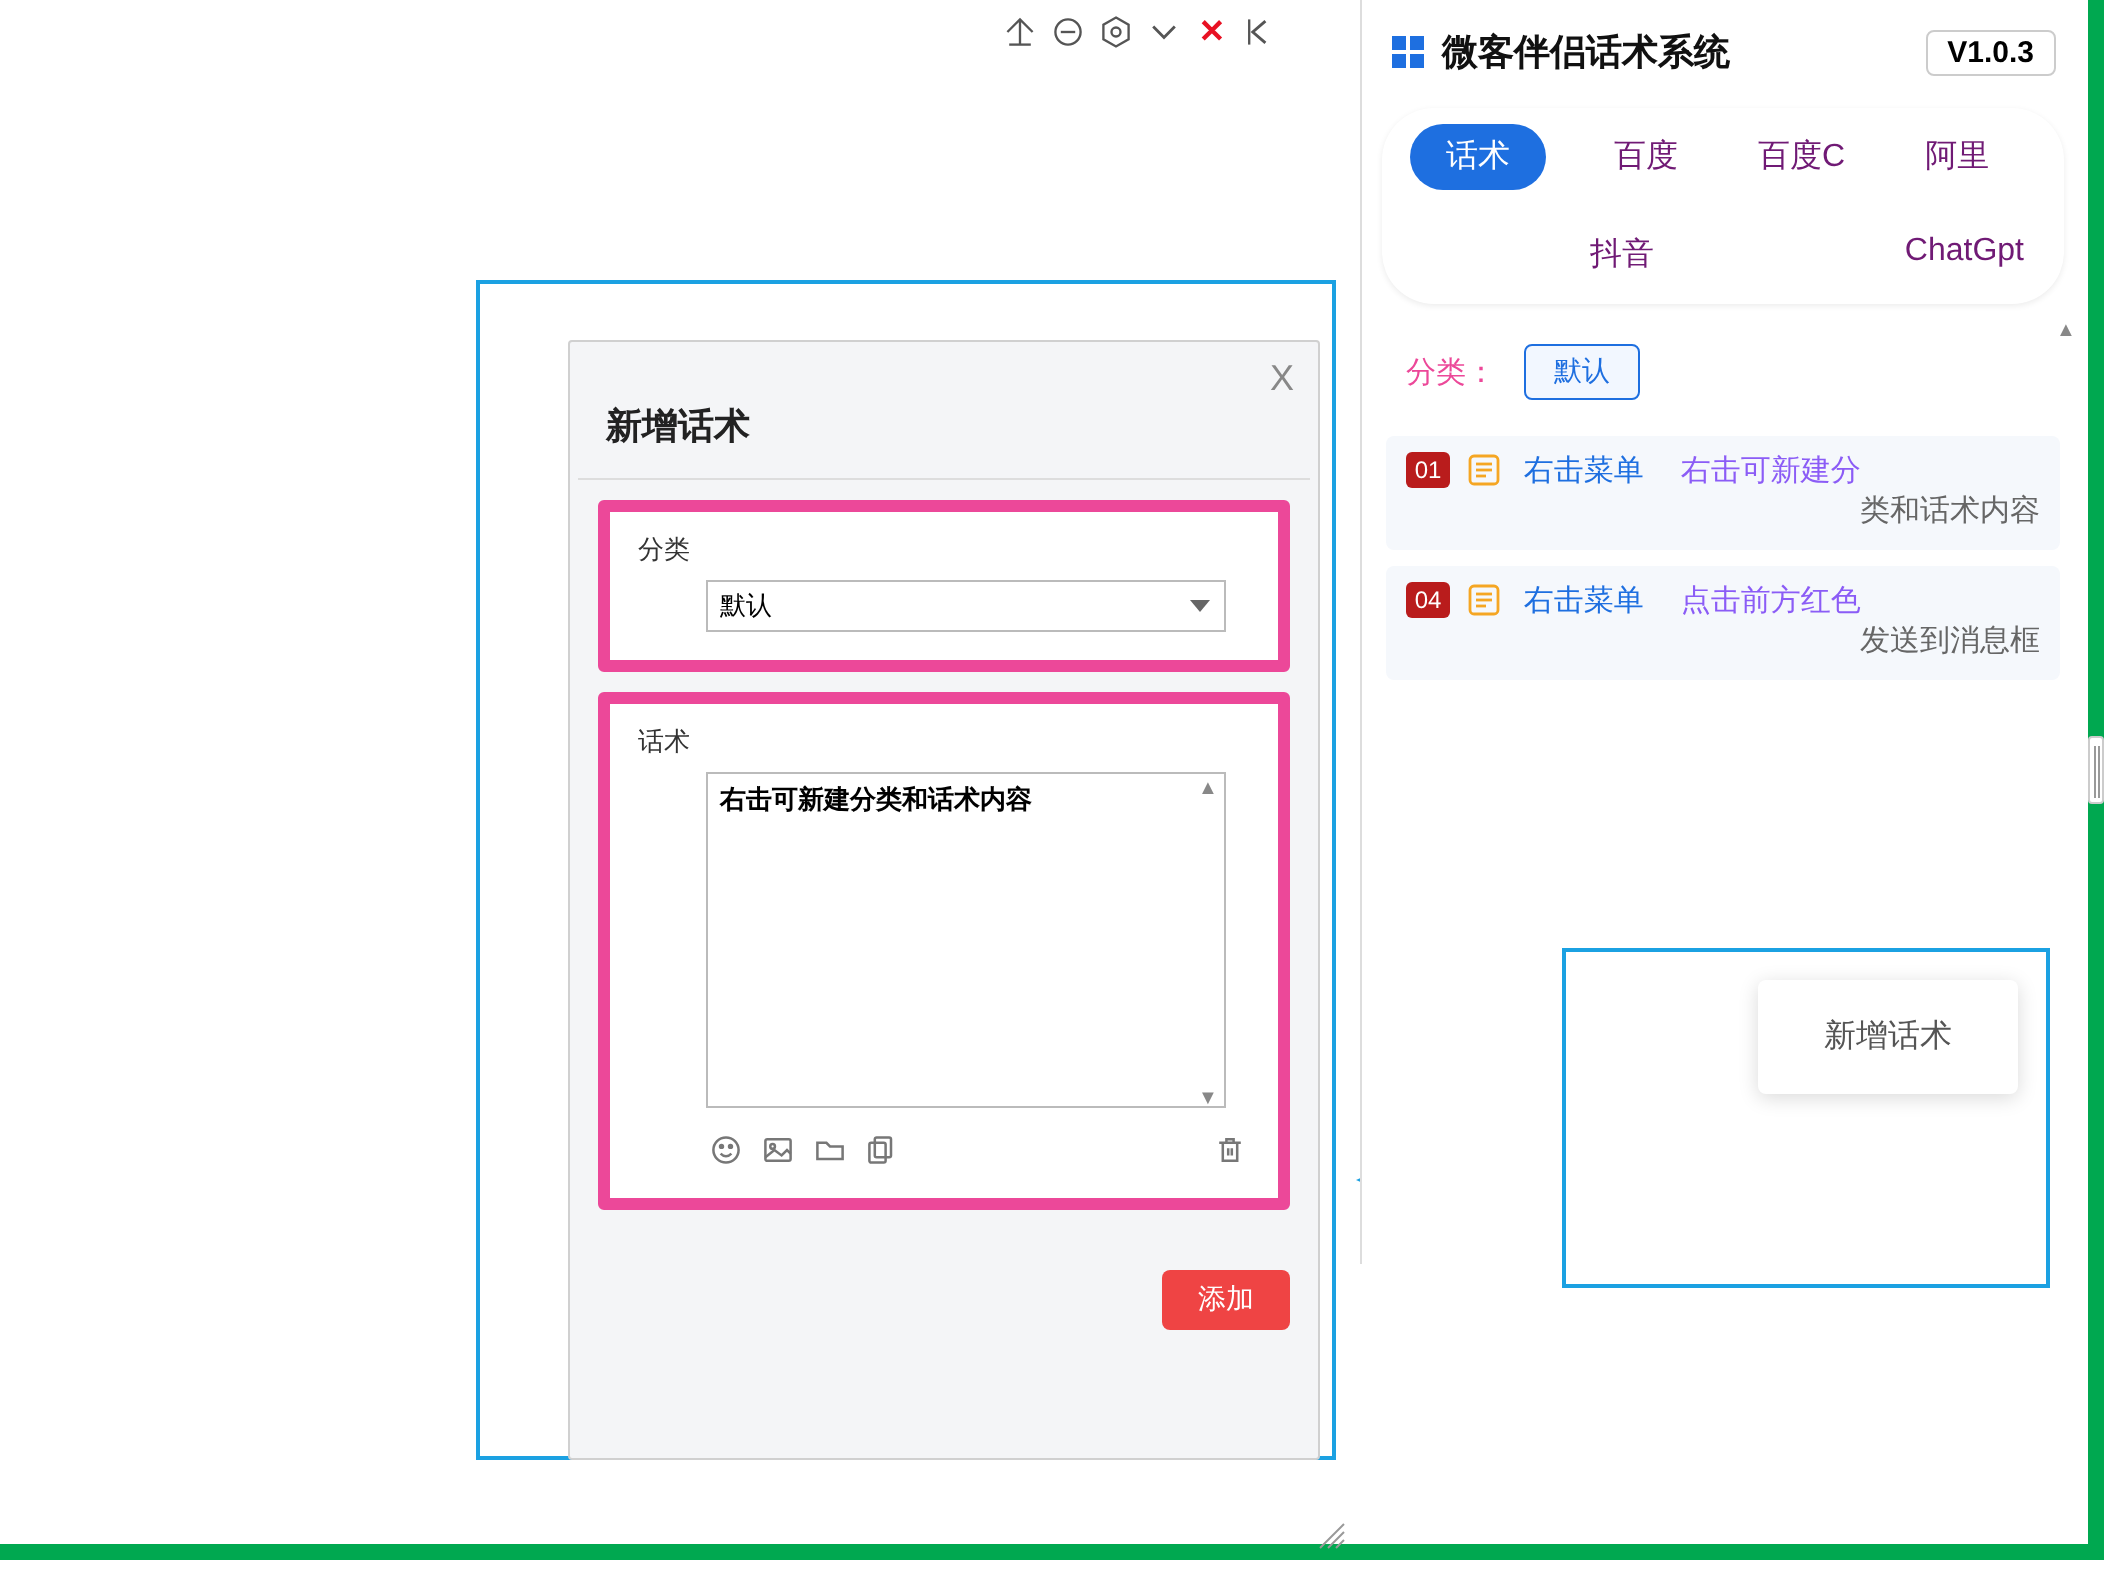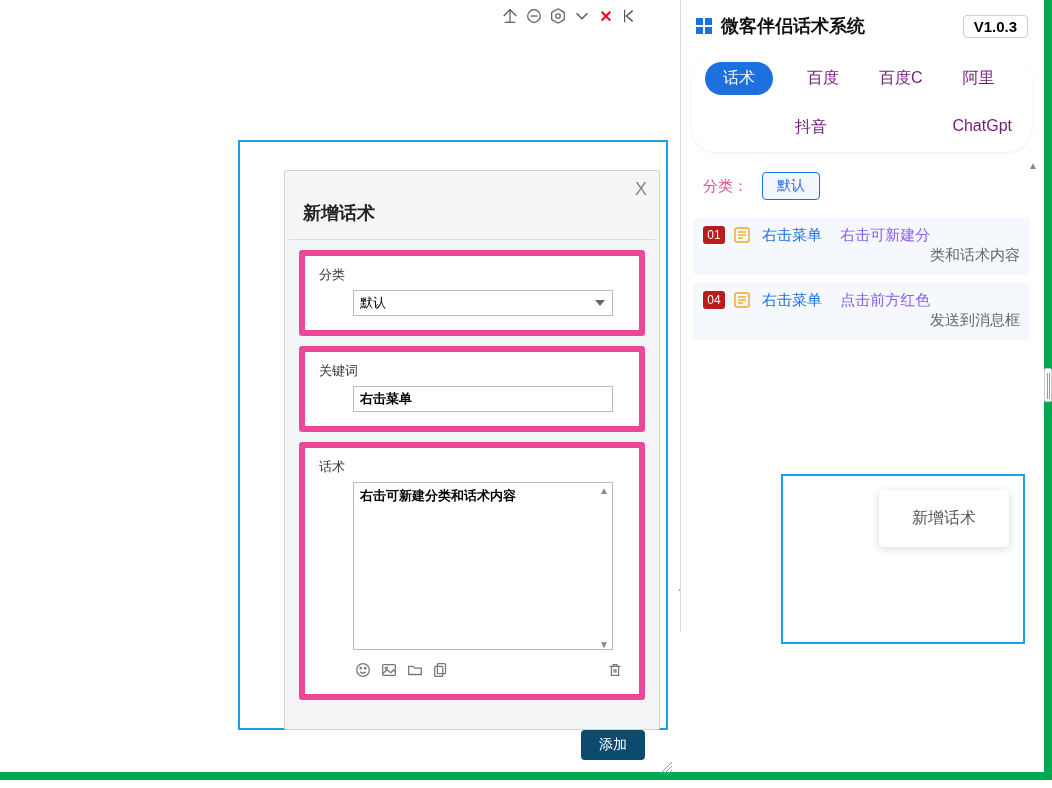--- a/index.html
+++ b/index.html
@@ -26,21 +26,21 @@
   .txt { width:260px; height:26px; border:1px solid #bbb; font-size:13px; padding:2px 6px; font-weight:bold;}
   .ta { width:260px; height:168px; border:1px solid #bbb; font-size:13px; padding:4px 6px; font-weight:bold; resize:none;}
   .ta-wrap{ position:relative; display:inline-block;}
   .ta-scroll-up,.ta-scroll-down{ position:absolute; right:2px; width:14px; height:12px; color:#888; font-size:10px; text-align:center;}
   .ta-scroll-up{ top:3px;} .ta-scroll-down{ bottom:3px;}
   .panel .indent { padding-left:34px;}
   .editor-icons { display:flex; gap:6px; align-items:center; margin-top:6px; padding-left:34px;}
   .editor-icons .eicon{ width:20px;height:20px; color:#777; display:flex;align-items:center;justify-content:center;}
   .editor-icons .eicon svg{width:18px;height:18px;stroke:#777;fill:none;stroke-width:1.4;}
   .editor-icons .spacer{ flex:1;}
-  .btn-add { float:right; margin:6px 14px 0 12px; background:#0c4a6e; color:#fff; border:none; border-radius:4px; padding:6px 18px; font-size:14px; cursor:pointer;}
+  .btn-add { float:right; margin:6px 14px 0 12px; background:#ef4444; color:#fff; border:none; border-radius:4px; padding:6px 18px; font-size:14px; cursor:pointer;}
   
   
   .right-panel { position:absolute; top:0; left:680px; width:362px; height:632px; border-left:1px solid #ddd; background:#fff;}
   .rp-header { display:flex; align-items:center; padding:14px 14px 10px 14px; gap:8px;}
   .app-icon { width:18px;height:18px; display:inline-block;}
   .app-icon svg{width:18px;height:18px;}
   .app-name { font-size:18px; font-weight:bold; color:#111;}
   .ver-badge { margin-left:auto; border:1px solid #ccc; border-radius:4px; padding:2px 10px; font-weight:bold; font-size:15px;}
   .tabs { margin:6px 10px 0 10px; background:#fff; border-radius:26px; box-shadow:0 1px 3px rgba(0,0,0,0.08); padding:8px 14px; display:flex; flex-wrap:wrap; gap:16px 28px; justify-content:flex-start;}
   .tab { font-size:16px; color:#701a75; padding:6px 6px; cursor:pointer;}
@@ -120,26 +120,20 @@
     <div class="dialog-body">
       <div class="panel">
         <div class="panel-label">分类</div>
         <div class="indent">
           <span class="sel-wrap">
             <input class="sel" readonly="" value="默认" style="">
           </span>
         </div>
       </div>
       <div class="panel">
-        <div class="panel-label">关键词</div>
-        <div class="indent">
-          <input class="txt" value="右击菜单" style="">
-        </div>
-      </div>
-      <div class="panel">
         <div class="panel-label">话术</div>
         <div class="indent">
           <span class="ta-wrap">
             <textarea class="ta" style="">右击可新建分类和话术内容</textarea>
             <span class="ta-scroll-up">▲</span>
             <span class="ta-scroll-down">▼</span>
           </span>
         </div>
         <div class="editor-icons">
           <span class="eicon">

